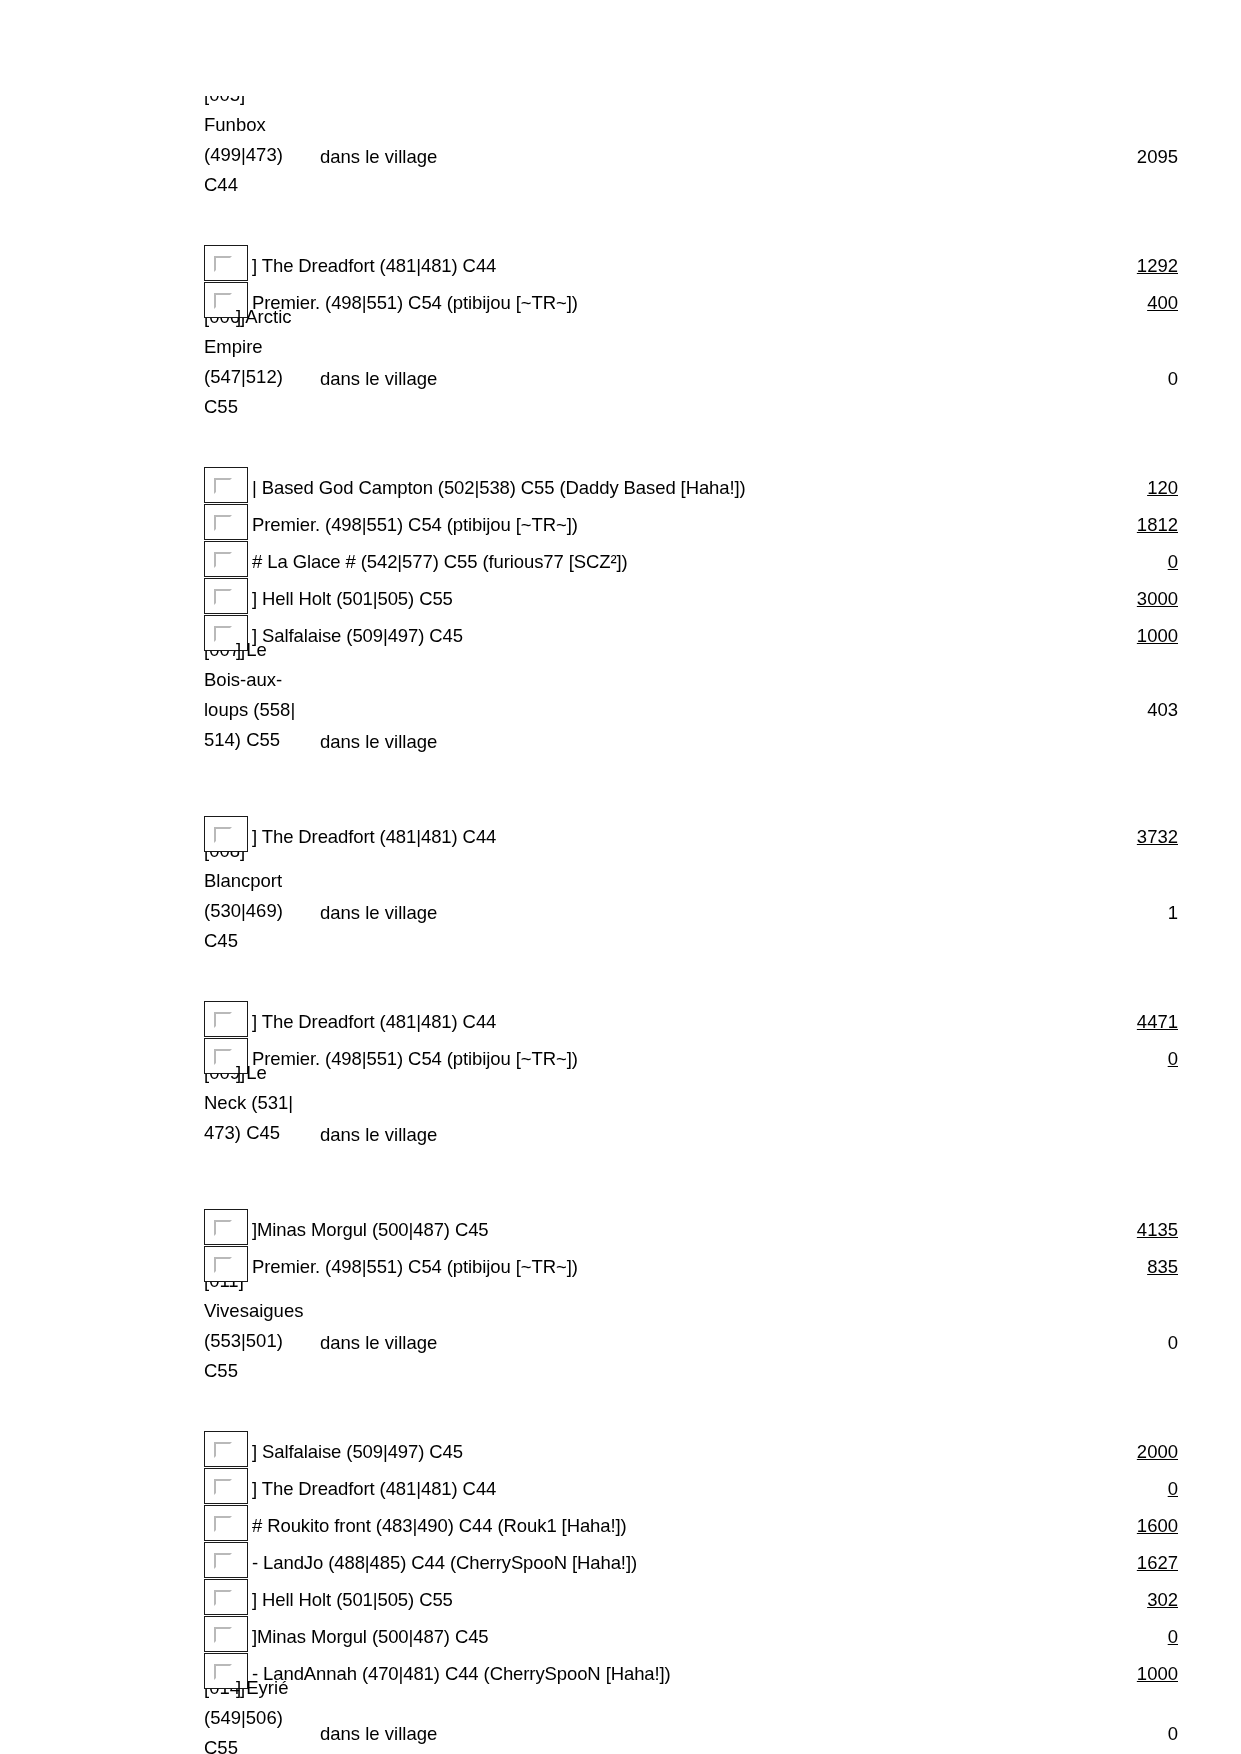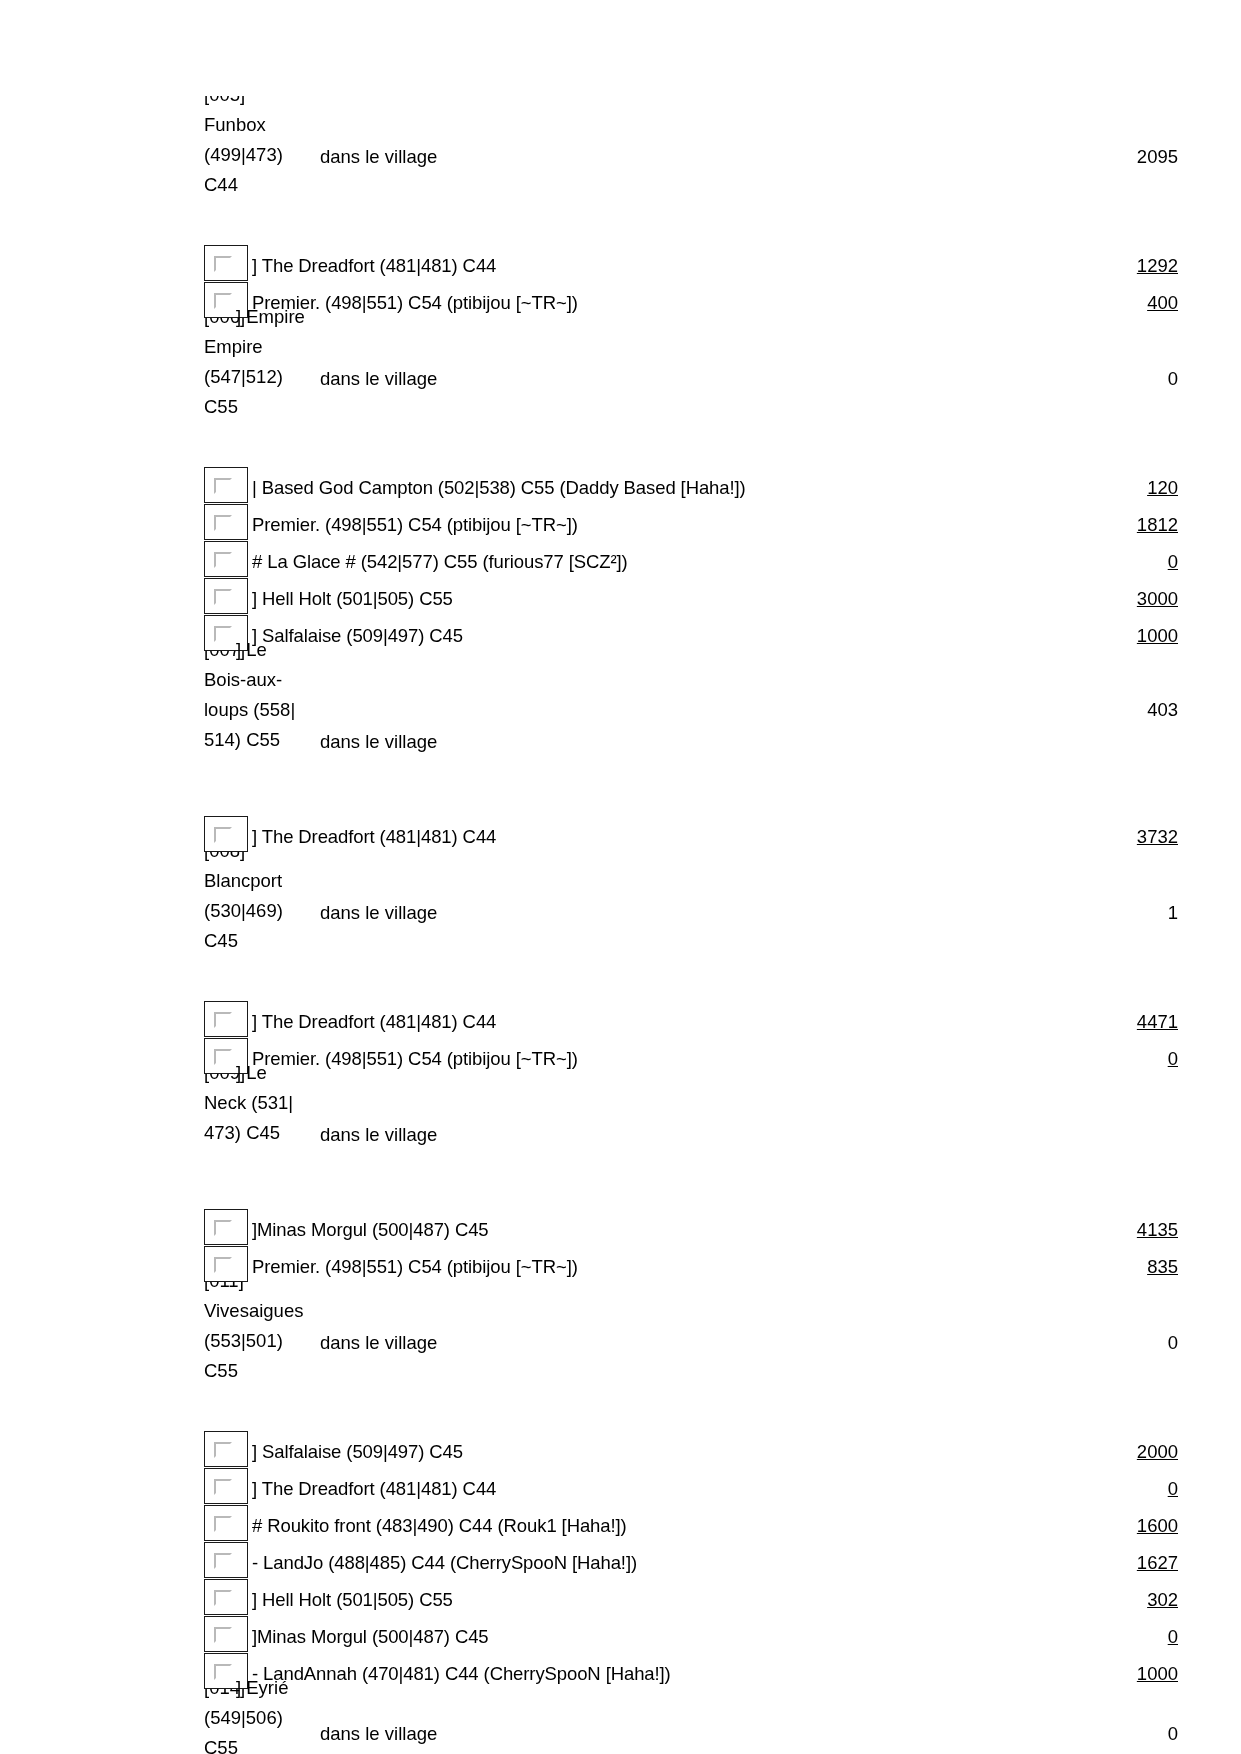--- a/index.html
+++ b/index.html
@@ -165,21 +165,21 @@
         <span class="rowval">400</span>
       </div>
     </div>
 
     <div class="group">
       <div class="wrapblock">
         <div class="namecol">
           <span class="clip">
               <span>[006]</span>
             </span>
-          <div style="position:absolute;left:32px;top:-16px;white-space:nowrap;">] Empire</div>
+          <div style="position:absolute;left:32px;top:-16px;white-space:nowrap;">] Arctic</div>
           <div>Empire</div>
           <div>(547|512)</div>
           <div>C55</div>
         </div>
         <div class="midcol" style="margin-top:46px;">dans le village</div>
         <div class="valcol" style="margin-top:46px;">0</div>
       </div>
     </div>
 
     <div class="spacer-lg"></div>

